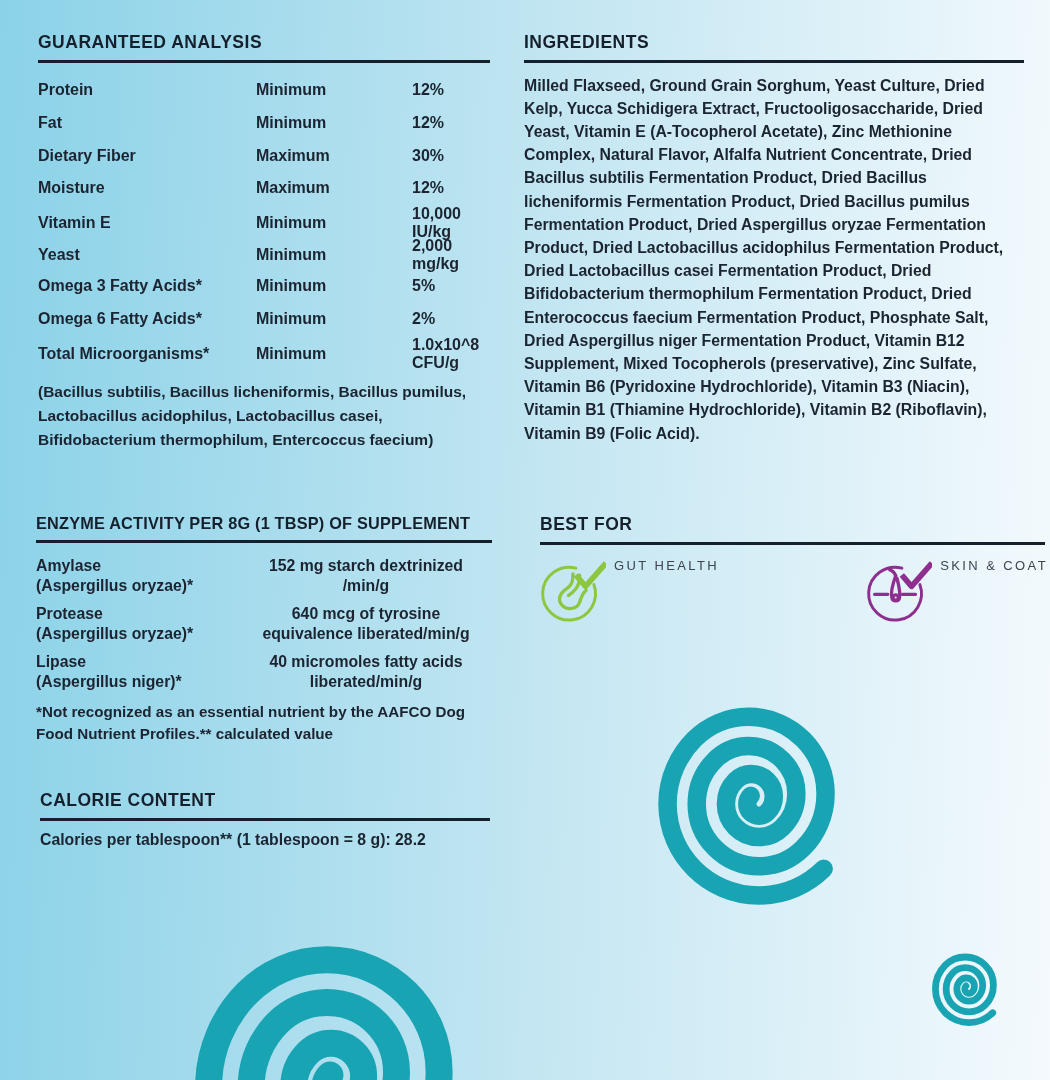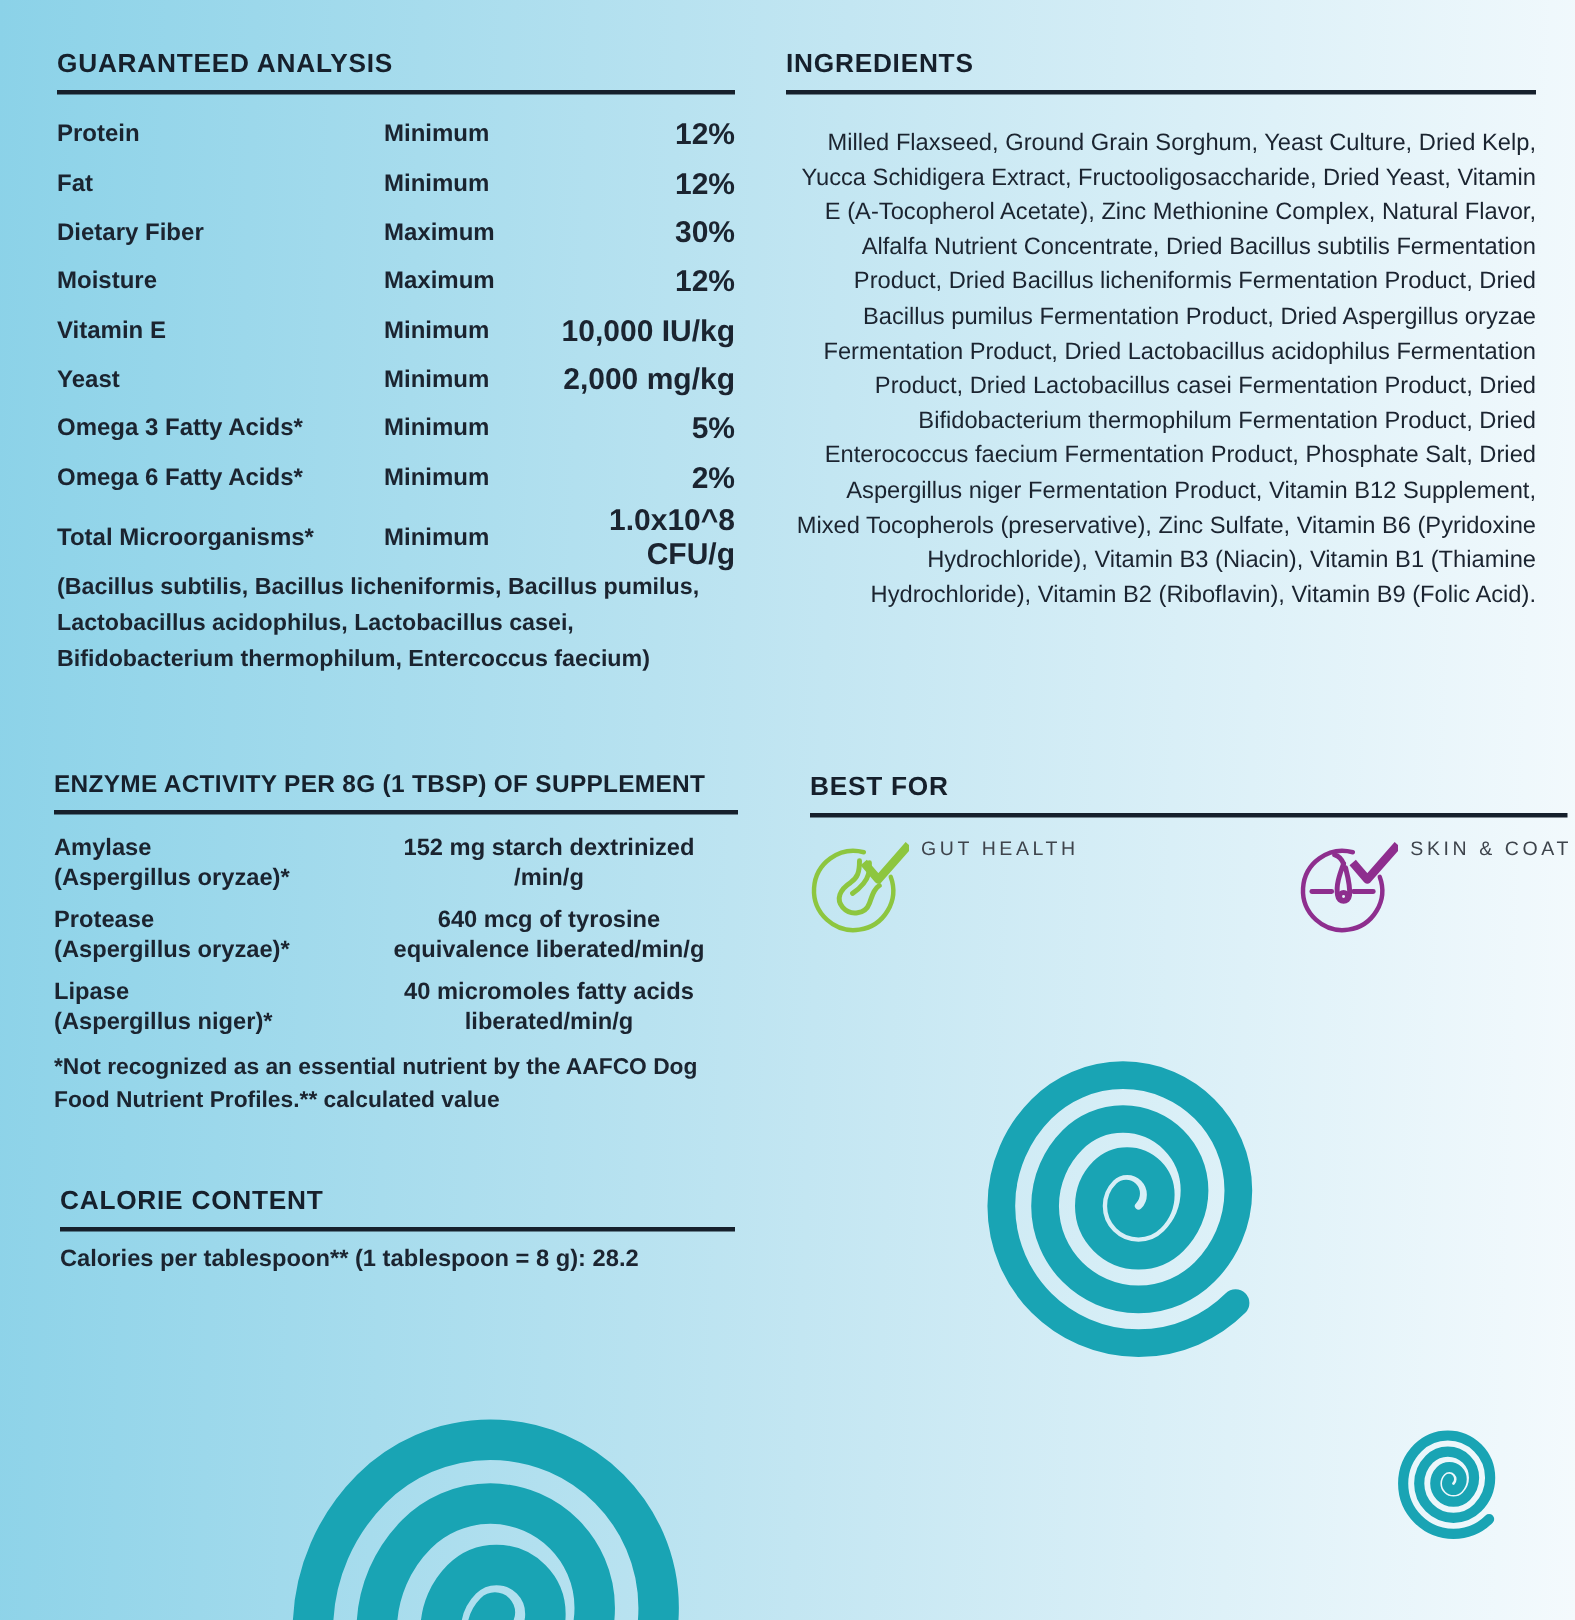--- a/index.html
+++ b/index.html
@@ -7,23 +7,23 @@
   .canvas{position:relative;width:1050px;height:1080px;overflow:hidden;color:#1b2430;
           background:linear-gradient(92deg,#8bd2e8 0%,#c3e6f2 52%,#f4fafd 100%);}
   .sec{position:absolute;}
   .hdr{font-weight:bold;font-size:17.5px;letter-spacing:.5px;color:#16202c;}
   .hdr-sm{font-size:16.3px;letter-spacing:.2px;}
   .rule{height:2.6px;background:#16202c;margin-top:7px;}
   
   .ga-rows{position:absolute;left:38px;top:74px;width:452px;}
   .ga-row{display:grid;grid-template-columns:218px 112px 1fr;height:32.7px;align-items:center;}
   .ga-nutrient,.ga-qual{font-weight:bold;font-size:16px;}
-  .ga-val{font-weight:bold;font-size:20px;text-align:right;}
+  .ga-val{font-weight:bold;font-size:16px;margin-left:44px;}
   .para{font-weight:600;font-size:15.5px;line-height:24px;}
-  .ing-para{font-weight:400;font-size:15.8px;line-height:23.2px;margin-top:21px;text-align:right;}
+  .ing-para{font-weight:700;font-size:15.8px;line-height:23.2px;margin-top:11px;}
   
   .enz-rows{position:absolute;left:36px;top:556px;width:458px;}
   .enz-row{display:grid;grid-template-columns:202px 1fr;margin-bottom:9px;}
   .enz-name,.enz-src{font-weight:bold;font-size:15.8px;line-height:19.5px;}
   .enz-val{font-weight:bold;font-size:15.8px;line-height:19.5px;text-align:center;white-space:pre-line;}
   .footnote{font-weight:bold;font-size:15.2px;line-height:21.5px;}
   .cal-text{font-weight:bold;font-size:15.8px;margin-top:10px;}
   
   .bf-items{display:flex;justify-content:space-between;margin-top:13px;width:508px;}
   .bf-item{display:flex;align-items:flex-start;gap:8px;}

